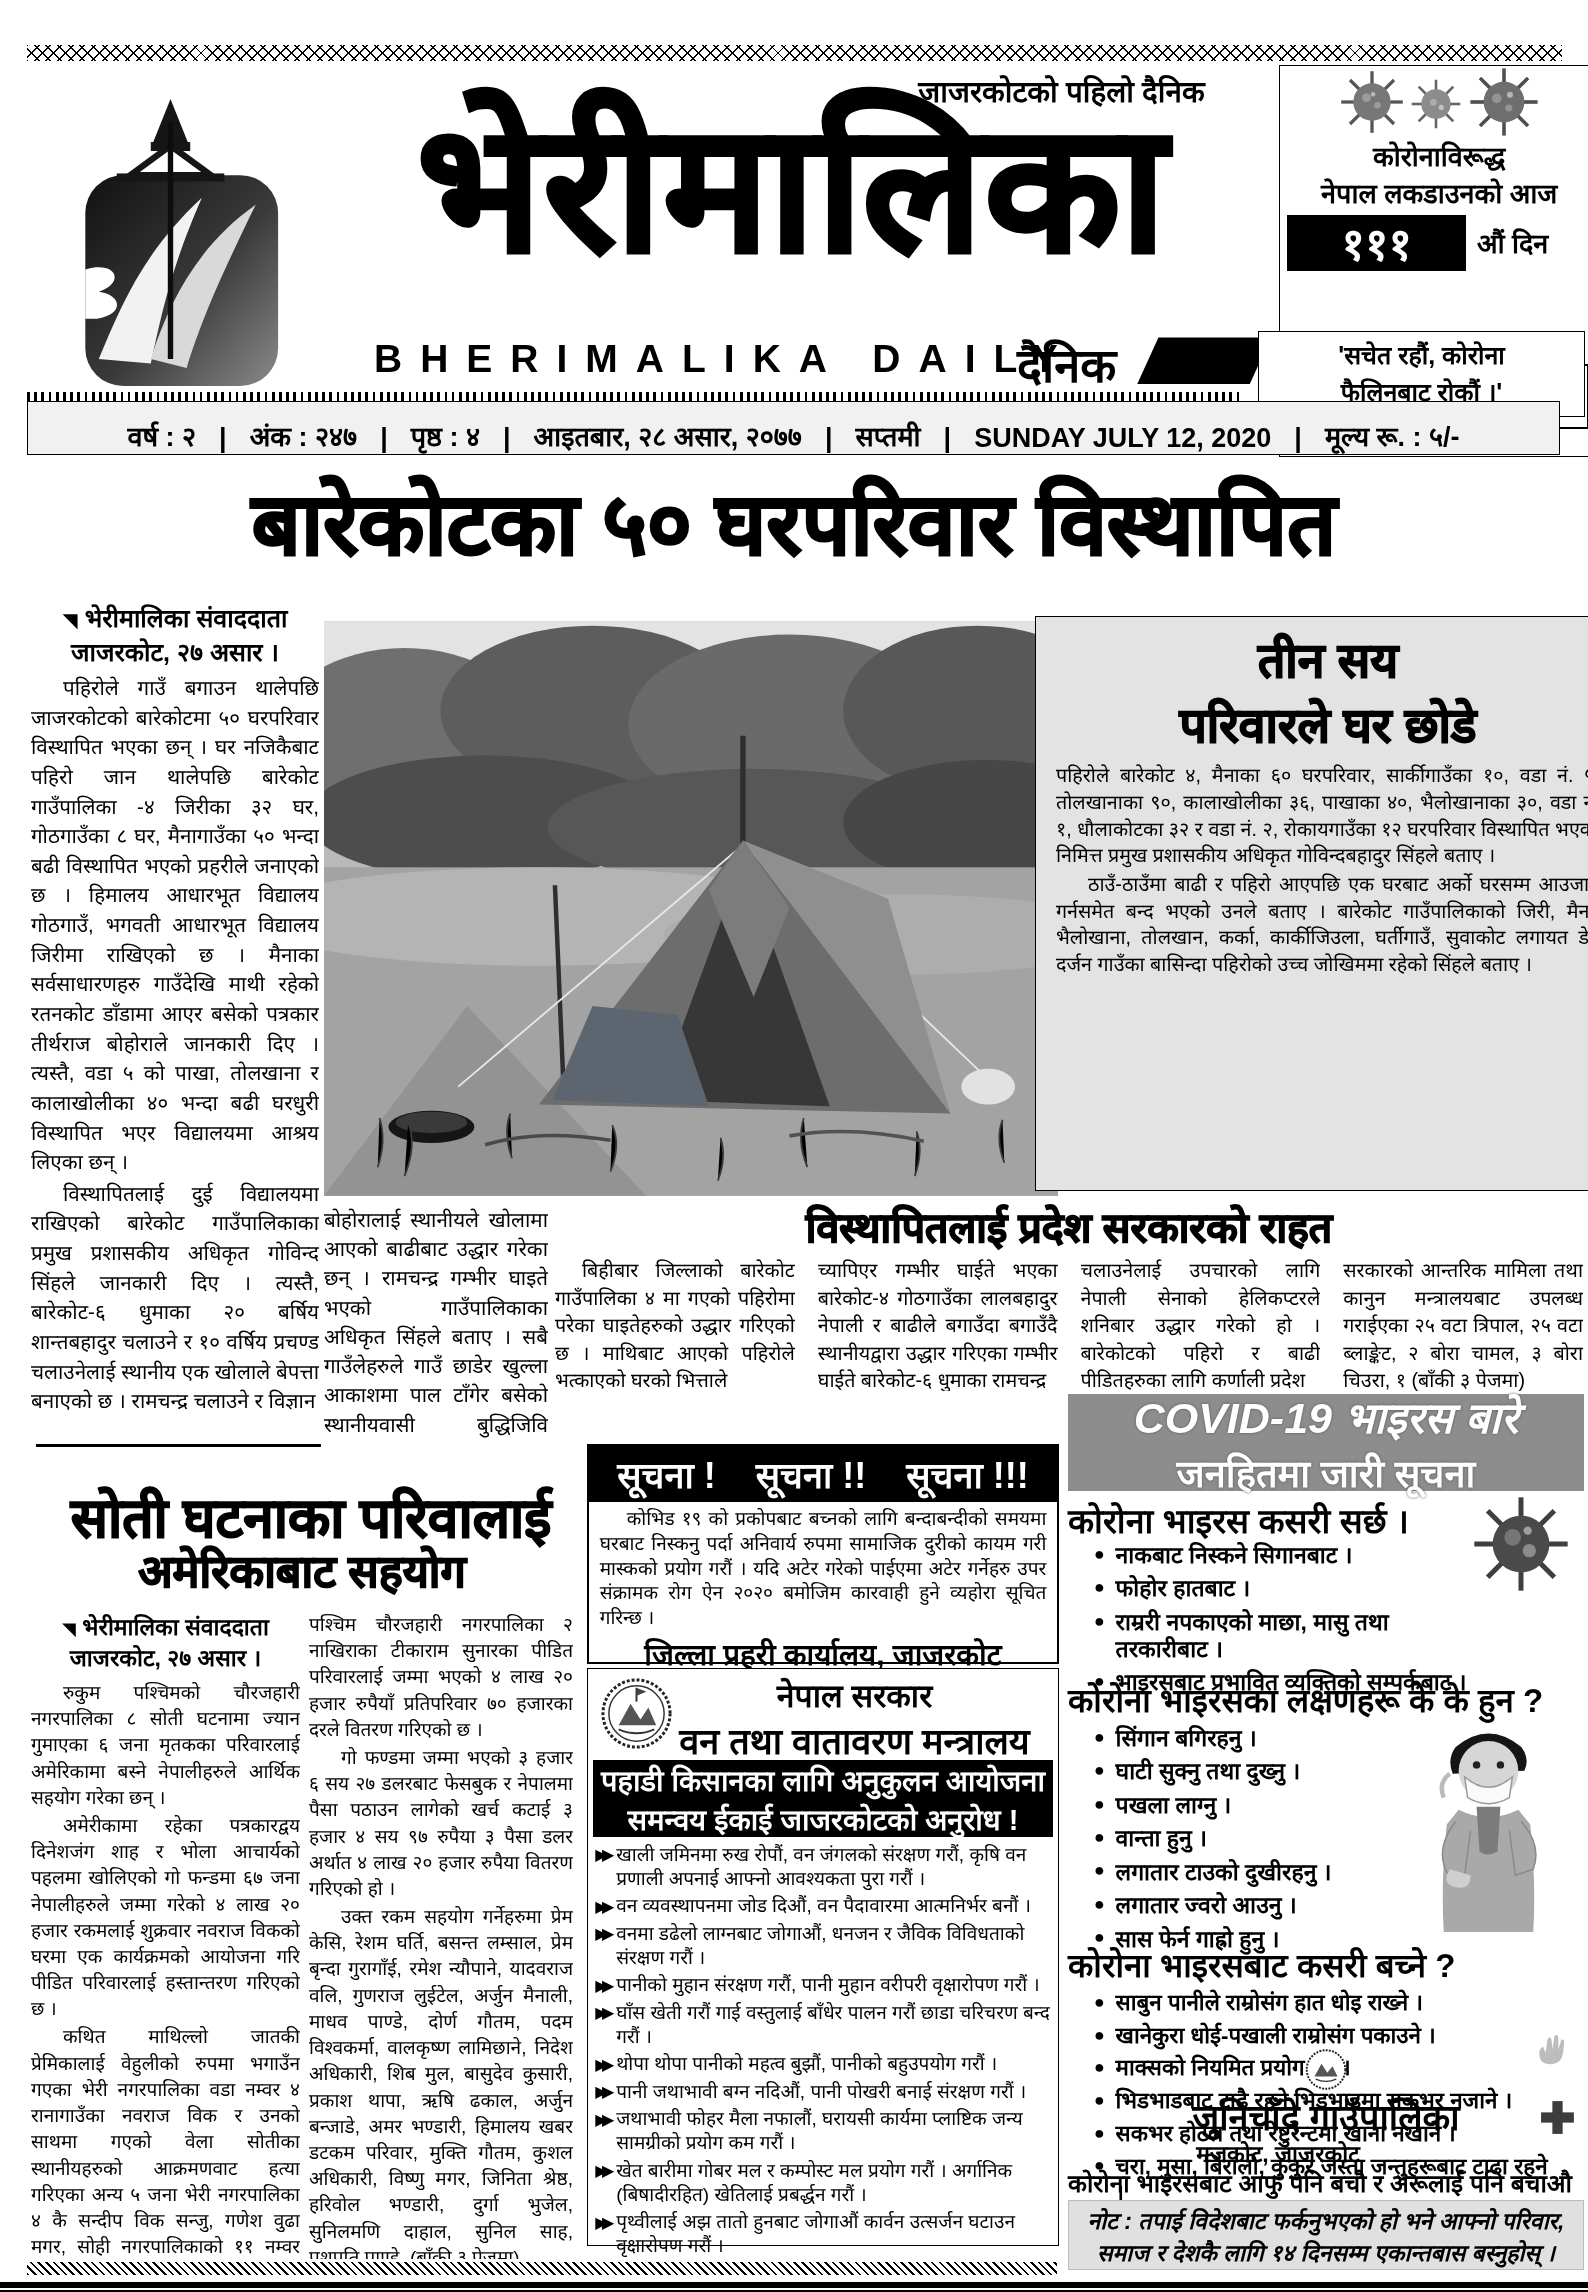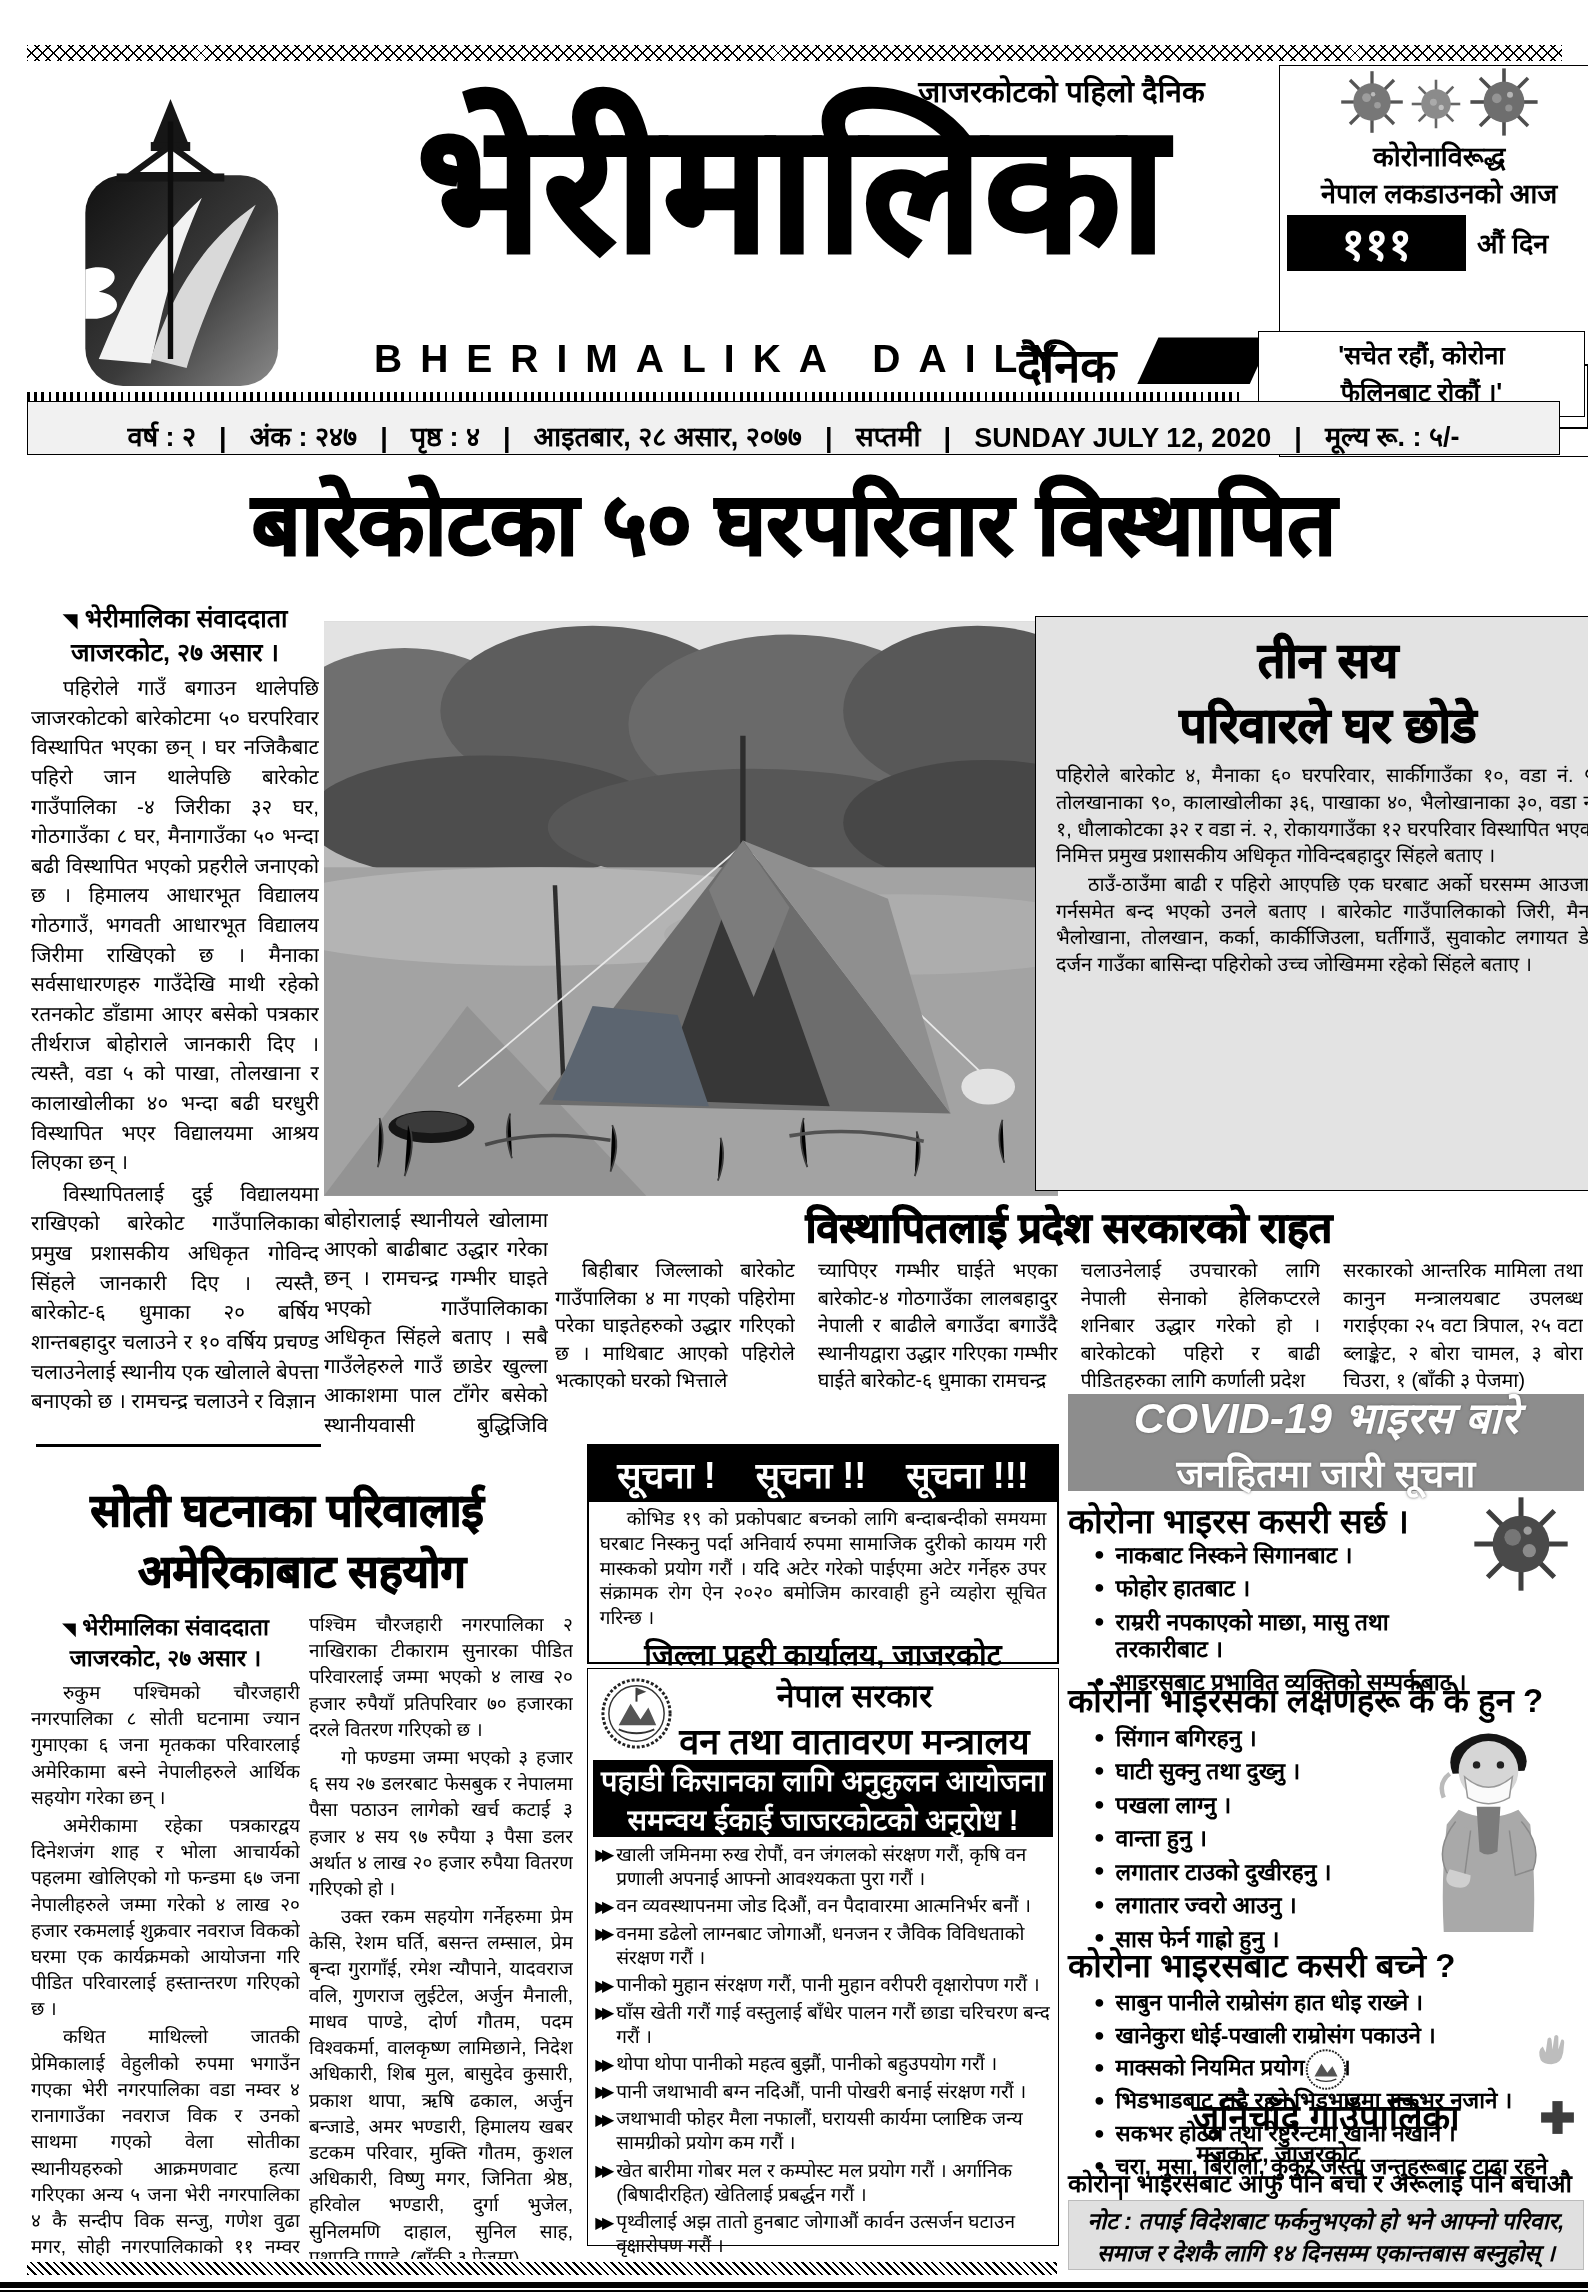--- a/index.html
+++ b/index.html
@@ -258,21 +258,21 @@
 </div>
 
 <div class="abs ctr sub-head" style="left:555px;top:1198px;width:1028px;font-size:41px;">विस्थापितलाई प्रदेश सरकारको राहत</div>
 <div class="abs" style="left:555px;top:1257px;width:1028px;height:134px;display:flex;gap:23px;">
   <div class="jt clip" style="flex:1;font-size:19.7px;line-height:1.4;text-indent:27px;">बिहीबार जिल्लाको बारेकोट गाउँपालिका ४ मा गएको पहिरोमा परेका घाइतेहरुको उद्धार गरिएको छ । माथिबाट आएको पहिरोले भत्काएको घरको भित्ताले</div>
   <div class="jt clip" style="flex:1;font-size:19.7px;line-height:1.4;">च्यापिएर गम्भीर घाईते भएका बारेकोट-४ गोठगाउँका लालबहादुर नेपाली र बाढीले बगाउँदा बगाउँदै स्थानीयद्वारा उद्धार गरिएका गम्भीर घाईते बारेकोट-६ धुमाका रामचन्द्र</div>
   <div class="jt clip" style="flex:1;font-size:19.7px;line-height:1.4;">चलाउनेलाई उपचारको लागि नेपाली सेनाको हेलिकप्टरले शनिबार उद्धार गरेको हो ।  बारेकोटको पहिरो र बाढी पीडितहरुका लागि कर्णाली प्रदेश</div>
   <div class="jt clip" style="flex:1;font-size:19.7px;line-height:1.4;">सरकारको आन्तरिक मामिला तथा कानुन मन्त्रालयबाट उपलब्ध गराईएका २५ वटा त्रिपाल, २५ वटा ब्लाङ्केट, २ बोरा चामल, ३ बोरा चिउरा, १ (बाँकी ३ पेजमा)</div>
 </div>
 
-<div class="abs ctr sub-head" style="left:16px;top:1478px;width:542px;font-size:45px;">सोती घटनाका परिवालाई</div>
+<div class="abs ctr sub-head" style="left:40px;top:1478px;width:542px;font-size:55px;">सोती घटनाका परिवालाई</div>
 <div class="abs ctr sub-head" style="left:31px;top:1539px;width:542px;font-size:45px;">अमेरिकाबाट सहयोग</div>
 <div class="abs byline" style="left:31px;top:1612px;width:269px;font-size:23px;">
   <div><span style="font-size:18px;">◥</span>
        <span>भेरीमालिका संवाददाता</span></div>
   <div>जाजरकोट, २७ असार ।</div>
 </div>
 <div class="abs jt col clip" style="left:31px;top:1680px;width:269px;height:579px;font-size:19px;line-height:1.38;">
   <p>रुकुम पश्चिमको चौरजहारी नगरपालिका ८ सोती घटनामा ज्यान गुमाएका ६ जना मृतकका परिवारलाई अमेरिकामा बस्ने नेपालीहरुले आर्थिक सहयोग गरेका छन् ।</p>
   <p>अमेरीकामा रहेका पत्रकारद्वय दिनेशजंग शाह र भोला आचार्यको पहलमा खोलिएको गो फन्डमा ६७ जना नेपालीहरुले जम्मा गरेको ४ लाख २० हजार रकमलाई शुक्रवार नवराज विकको घरमा एक कार्यक्रमको आयोजना गरि पीडित परिवारलाई हस्तान्तरण गरिएको छ ।</p>
   <p>कथित माथिल्लो जातकी प्रेमिकालाई वेहुलीको रुपमा भगाउँन गएका भेरी नगरपालिका वडा नम्वर ४ रानागाउँका नवराज विक र उनको साथमा गएको वेला सोतीका स्थानीयहरुको आक्रमणवाट हत्या गरिएका अन्य ५ जना भेरी नगरपालिका ४ कै सन्दीप विक सन्जु, गणेश वुढा मगर, सोही नगरपालिकाको ११ नम्वर वडाका लोकेन्द्र सुनार र गोविन्द शाही तथा रुकुम</p>

